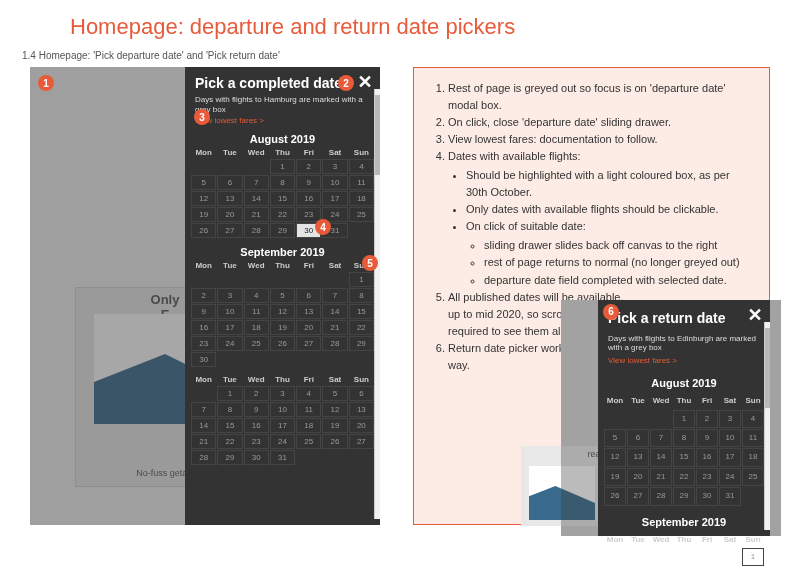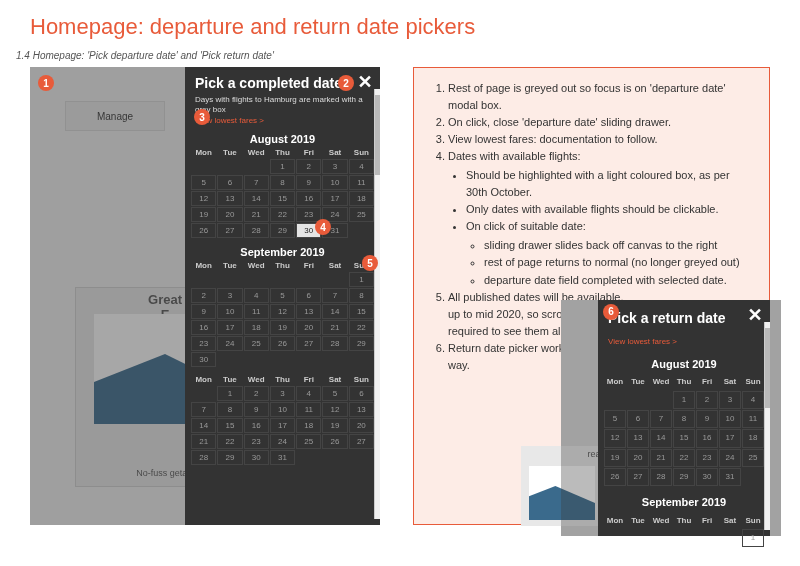--- a/index.html
+++ b/index.html
@@ -9,26 +9,26 @@
     width: 800px;
     height: 566px;
     overflow: hidden;
     position: relative;
   }
   .page-title {
     color: #e85b3a;
     font-size: 22px;
     font-weight: 400;
     padding: 14px 30px 10px 30px;
+    margin-left: 40px;
   }
   .subtitle {
     color: #555;
     font-size: 10px;
-    font-style: italic;
-    padding: 0 30px 6px 16px;
+    padding: 0 30px 6px 22px;
   }
   .cols { display: flex; gap: 14px; padding: 0 30px; align-items: flex-start; }
   .left { flex: 0 0 350px; position: relative; }
   .right { flex: 1; padding-left: 19px; }
   .mock {
     width: 350px; height: 458px; position: relative; background: #f0f0f0;
     overflow: hidden;
   }
   .mock .greyveil {
     position: absolute; inset:0; background: rgba(60,60,60,0.45);
@@ -124,23 +124,22 @@
 </style>
 </head>
 <body>
 
 <div class="page-title">Homepage: departure and return date pickers</div>
 <div class="subtitle">1.4 Homepage: 'Pick departure date' and 'Pick return date'</div>
 
 <div class="cols">
   <div class="left">
     <div class="mock">
-      <div class="fake-toolbar">Manage</div>
       <div class="fake-card">
-        <div class="card-title"><span>Great</span><br><span>E</span></div>
+        <div class="card-title"><span>Only</span><br><span>E</span></div>
         <div class="photo"></div>
         <div class="card-sub">No-fuss getaw</div>
       </div>
       <div class="greyveil"></div>
 
       <div class="drawer departure">
         <div class="drawer-head">
           <h3>Pick a completed date</h3>
         </div>
         <div class="close">✕</div>
@@ -332,20 +331,21 @@
           <div class="mini-card">
             <div class="t">reat</div>
             <div class="photo"></div>
           </div>
           <div class="greyveil"></div>
           <div class="drawer">
             <div class="drawer-head">
               <h3>Pick a return date</h3>
             </div>
             <div class="close">✕</div>
+            <div class="drawer-sub">Days with flights to Edinburgh are marked with a grey box</div>
             <div class="drawer-link">View lowest fares &gt;</div>
             <div id="ret-months">
                 <div class="month">
                   <h4>August 2019</h4>
                   <div class="dow">
                     <span>Mon</span>
                     <span>Tue</span>
                     <span>Wed</span>
                     <span>Thu</span>
                     <span>Fri</span>

